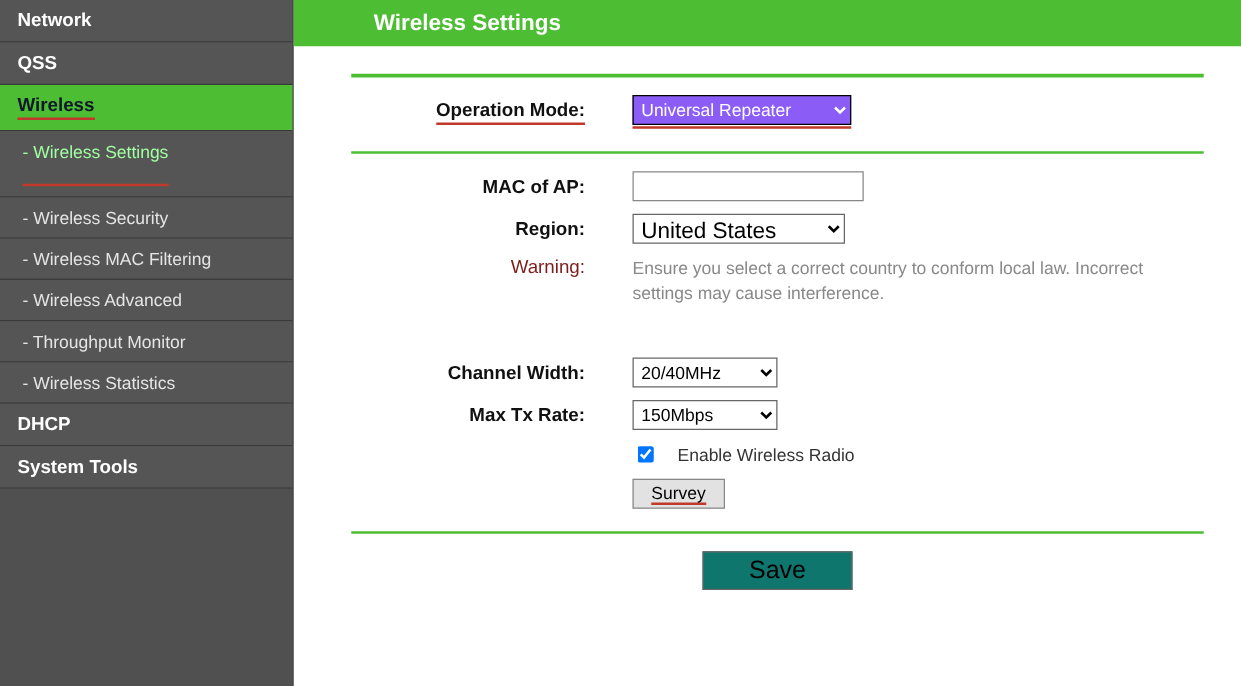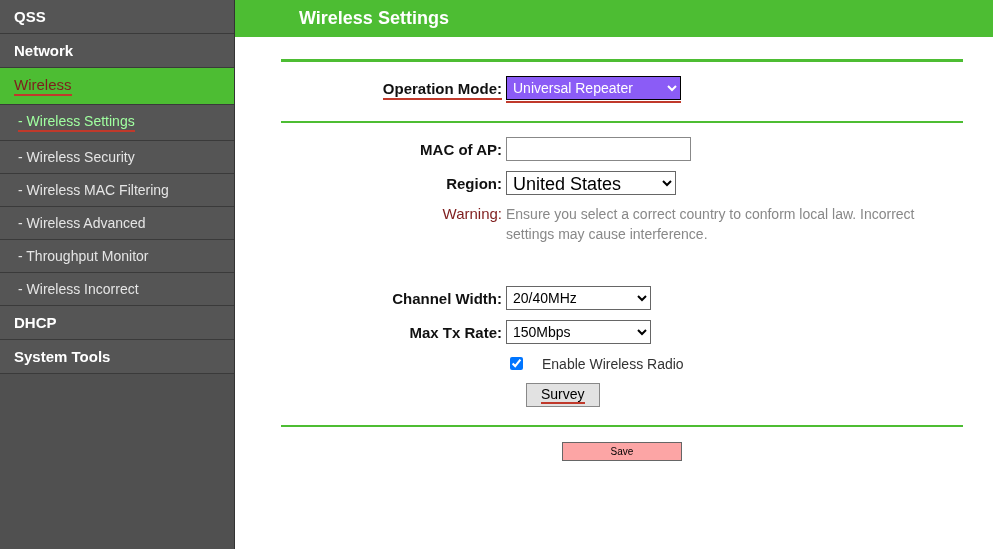--- a/index.html
+++ b/index.html
@@ -30,41 +30,41 @@
     cursor: pointer;
     background: #4a4a4a;
   }
   .nav-item.major {
     font-weight: bold;
     background: #555;
     color: #fff;
   }
   .nav-item.active-parent {
     background: #4dbd33;
-    color: #7f1d1d;
-    font-weight: normal;
+    color: #0f172a;
+    font-weight: bold;
   }
   .nav-item.active-parent span {
     display: inline-block;
     border-bottom: 2px solid #c0392b;
     padding-bottom: 1px;
   }
   .nav-item.sub {
     padding-left: 18px;
     font-size: 14px;
     color: #e5e5e5;
     background: #555;
   }
   .nav-item.sub.active {
     color: #a0ffa0;
   }
   .nav-item.sub.active span {
     display: inline-block;
     border-bottom: 2px solid #c0392b;
-    padding-bottom: 1px;
+    padding-bottom: 18px;
   }
   .sidebar-fill {
     flex: 1;
     background: #505050;
   }
   .content {
     flex: 1;
     padding: 0 0 0 46px;
     background: #fff;
   }
@@ -90,21 +90,21 @@
   }
   .form-row {
     display: flex;
     align-items: center;
     margin: 10px 0;
   }
   .form-row.align-start { align-items: flex-start; }
   .form-label {
     width: 225px;
     text-align: right;
-    padding-right: 4px;
+    padding-right: 38px;
     font-size: 15px;
     color: #333;
   }
   .form-label.bold { font-weight: bold; color: #111; }
   .form-label.muted { color: #7f1d1d; }
   .form-label.underline span {
     display: inline-block;
     border-bottom: 2px solid #c0392b;
     padding-bottom: 1px;
   }
@@ -133,21 +133,21 @@
   }
   .sel-region {
     width: 170px;
     font-size: 18px;
     padding: 1px 2px;
     border: 1px solid #666;
     background: #fff;
     height: 24px;
   }
   .sel-narrow {
-    width: 145px;
+    width: 116px;
     font-size: 14px;
     padding: 1px 2px;
     border: 1px solid #666;
     background: #fff;
     height: 24px;
   }
   .warn-text {
     font-size: 14px;
     color: #888;
     line-height: 1.4;
@@ -159,59 +159,58 @@
     gap: 16px;
     font-size: 14px;
     color: #333;
   }
   .btn {
     font-size: 14px;
     padding: 2px 14px;
     background: #e2e2e2;
     border: 1px solid #888;
     cursor: pointer;
-    margin-left: 20px;
   }
   .btn-survey {
     display: inline-block;
   }
   .btn-survey .btn-lbl {
     display: inline-block;
     border-bottom: 2px solid #c0392b;
     padding-bottom: 0;
   }
   .save-row {
     text-align: center;
     margin-top: 10px;
   }
   .btn-save {
     width: 120px;
     padding: 3px 0;
-    font-size: 10px;
+    font-size: 20px;
     text-align: center;
-    background: #fca5a5;
+    background: #0f766e;
     border: 1px solid #666;
     cursor: pointer;
   }
   .spacer-sm { height: 22px; }
 </style>
 </head>
 <body>
 
 <div class="container">
   <div class="sidebar">
+    <div class="nav-item major">Network</div>
     <div class="nav-item major">QSS</div>
-    <div class="nav-item major">Network</div>
     <div class="nav-item active-parent"><span>Wireless</span></div>
     <div class="nav-item sub active"><span>- Wireless Settings</span></div>
     <div class="nav-item sub">- Wireless Security</div>
     <div class="nav-item sub">- Wireless MAC Filtering</div>
     <div class="nav-item sub">- Wireless Advanced</div>
     <div class="nav-item sub">- Throughput Monitor</div>
-    <div class="nav-item sub">- Wireless Incorrect</div>
+    <div class="nav-item sub">- Wireless Statistics</div>
     <div class="nav-item major">DHCP</div>
     <div class="nav-item major">System Tools</div>
     <div class="sidebar-fill"></div>
   </div>
 
   <div class="content">
     <div class="page-header">Wireless Settings</div>
     <div class="content-inner">
 
       <div class="sep-bold"></div>

